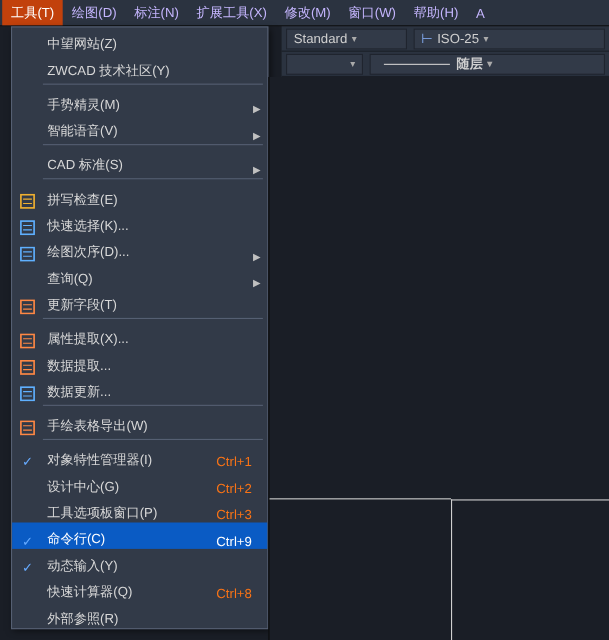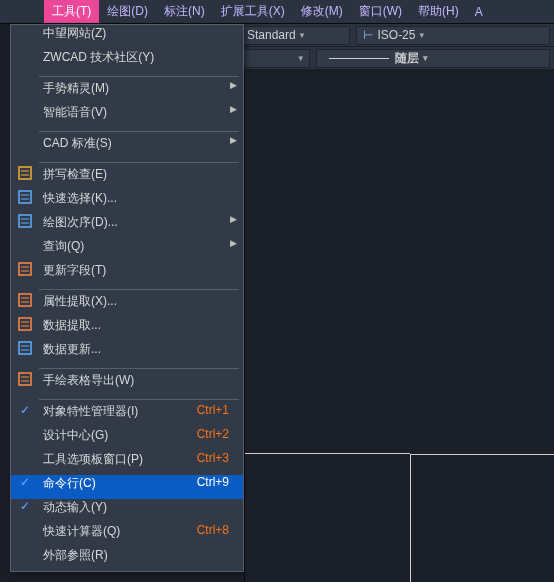--- a/index.html
+++ b/index.html
@@ -1,29 +1,29 @@
 <!DOCTYPE html>
 <html><head>
 <meta charset="utf-8">
 <style>
 * { margin: 0; padding: 0; box-sizing: border-box; font-family: "Microsoft YaHei", sans-serif; }
 body { width: 554px; height: 582px; background: #1a1e26; overflow: hidden; position: relative; color: #c8c8c8; font-size: 12px; }
 
 .menubar { height: 24px; background: #2b3340; display: flex; align-items: center; padding-left: 2px; border-bottom: 1px solid #0a0a0a; }
 .menubar-item { padding: 3px 8px; cursor: pointer; color: #c4b5fd; }
-.menubar-item.active { background: #ec4899; color: #fff; margin-left: 42px; }
-
-.toolbar { position: absolute; top: 24px; right: 0; left: 236px; height: 46px; background: #2b3340; display: flex; flex-direction: column; }
+.menubar-item.active { background: #c2410c; color: #fff; }
+
+.toolbar { position: absolute; top: 24px; right: 0; left: 256px; height: 46px; background: #2b3340; display: flex; flex-direction: column; }
 .toolbar-row { height: 23px; display: flex; align-items: center; gap: 6px; padding: 0 4px; border-bottom: 1px solid #1a1e26; }
 .toolbar-ctrl { display: flex; align-items: center; background: #323a48; border: 1px solid #1f242e; height: 19px; padding: 0 6px; color: #cfcfcf; }
 .toolbar-ctrl .chev { margin-left: 4px; font-size: 9px; color: #aaa; }
 .line-sample { width: 60px; height: 1px; background: #cfcfcf; margin: 0 6px; }
 
 .dropdown { position: absolute; left: 10px; top: 24px; width: 234px; background: #323a48; border: 1px solid #555f72; box-shadow: 2px 2px 6px rgba(0,0,0,0.5); }
-.menu-item { display: flex; align-items: flex-start; height: 24px; position: relative; }
+.menu-item { display: flex; align-items: flex-end; height: 24px; position: relative; }
 .menu-icon { width: 28px; display: flex; align-items: center; justify-content: center; font-size: 12px; }
 .menu-label { flex: 1; padding-left: 4px; color: #d8d8d8; white-space: nowrap; }
 .menu-accel { padding-right: 14px; color: #f97316; }
 .menu-arrow { position: absolute; right: 6px; font-size: 9px; color: #c0c0c0; }
 .menu-item.highlight { background: #0a5bc4; }
 .menu-item.highlight .menu-label, .menu-item.highlight .menu-accel { color: #fff; }
 .menu-sep { height: 1px; background: #555f72; margin: 3px 4px 3px 28px; }
 
 .workspace { position: absolute; left: 244px; top: 70px; right: 0; bottom: 0; background: #1a1e26; border-left: 1px solid #0a0a0a; }
 .viewport-box { position: absolute; right: 0; bottom: 0; width: 144px; height: 128px; border: 1px solid #cfcfcf; border-right: none; border-bottom: none; }

